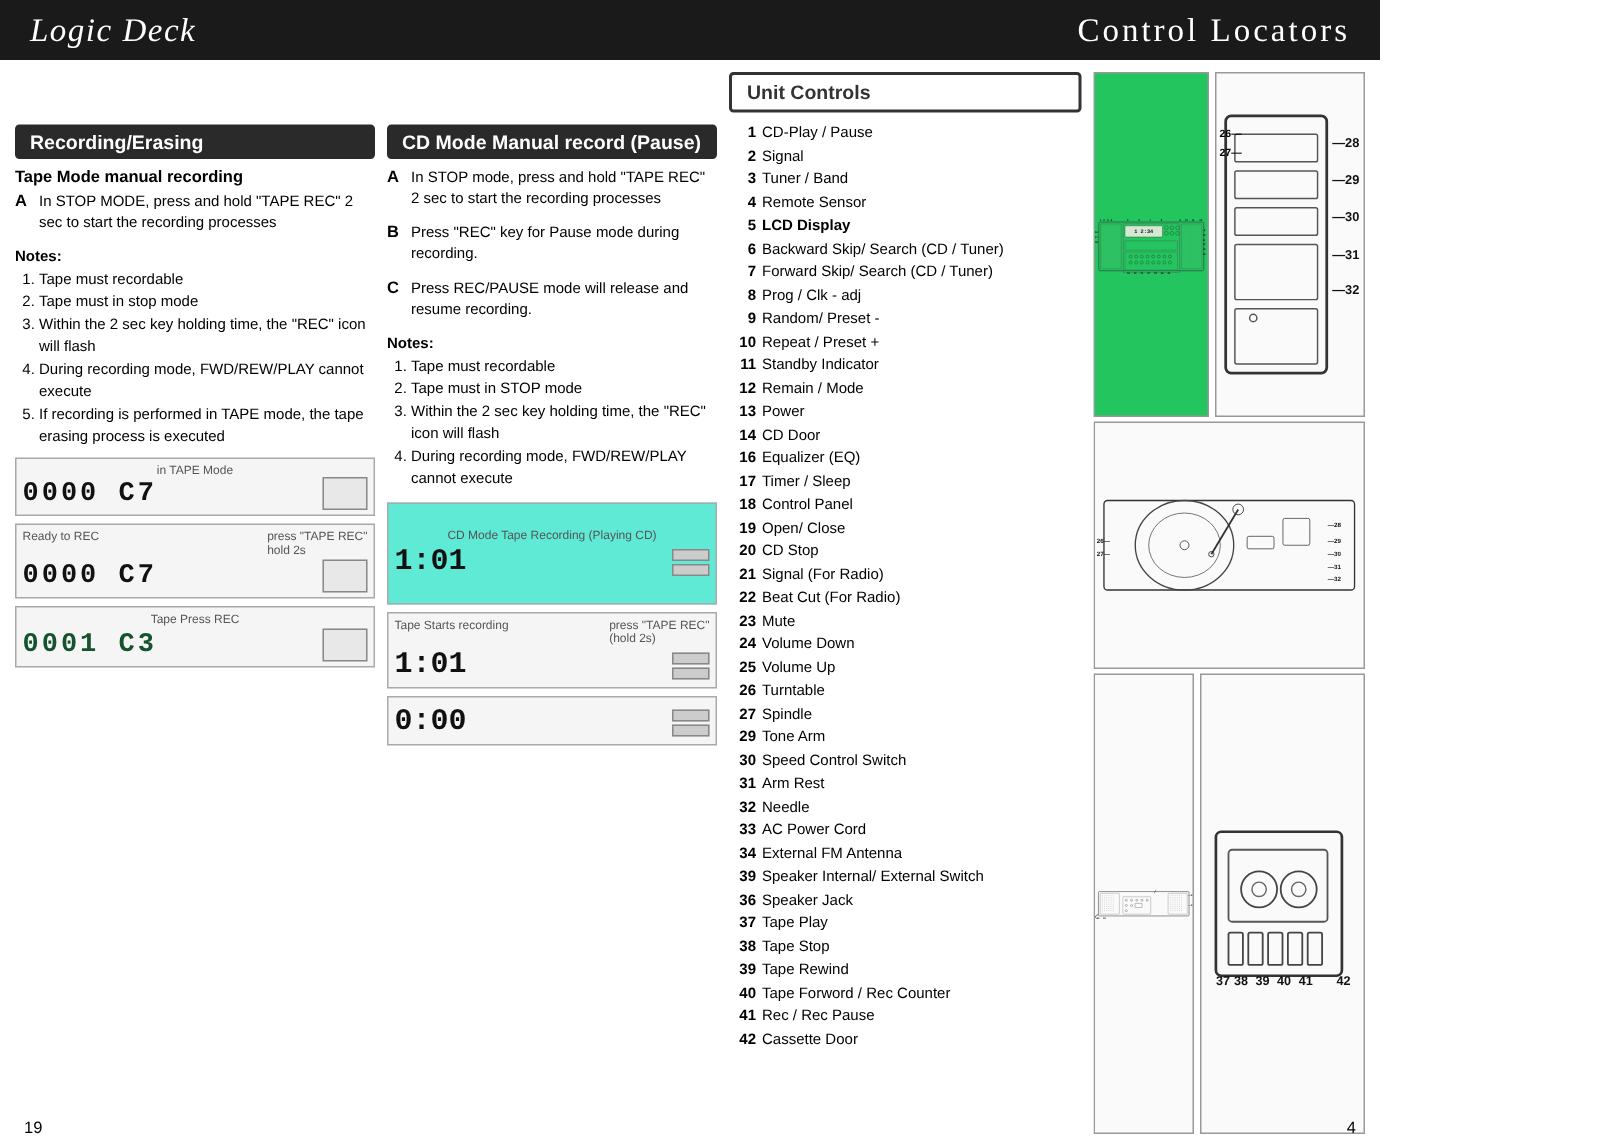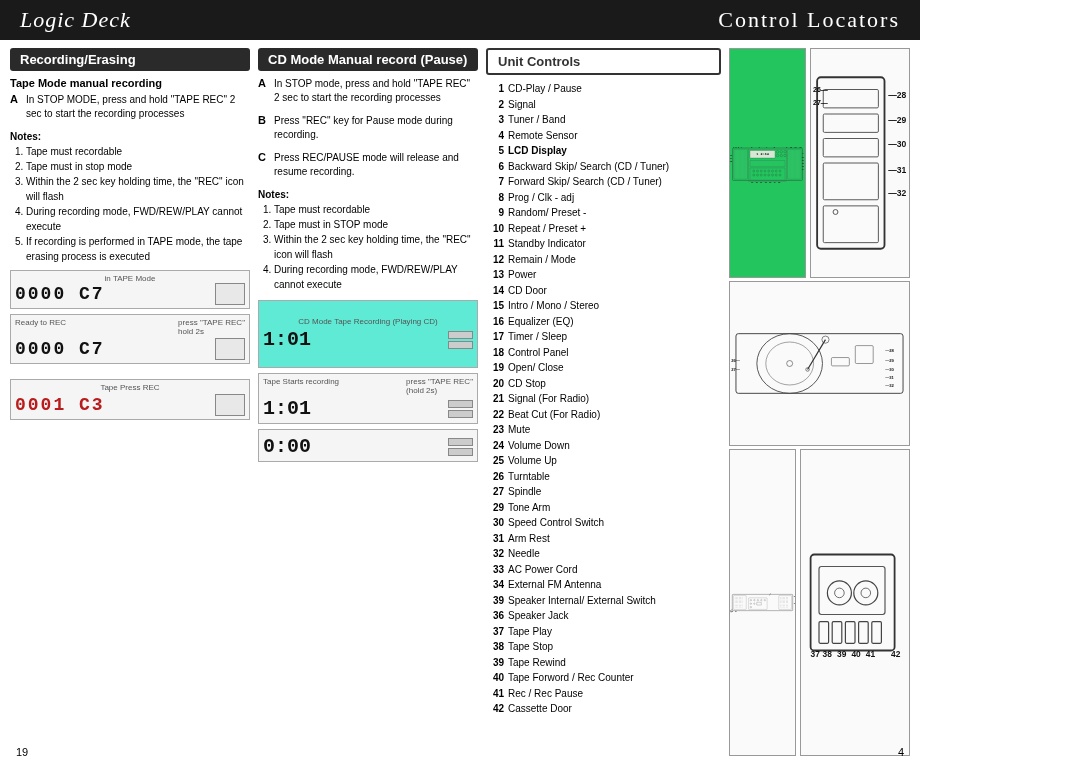--- a/index.html
+++ b/index.html
@@ -37,20 +37,21 @@
 
     
     .section-header {
       background: #2a2a2a;
       color: #fff;
       padding: 4px 10px;
       font-size: 13px;
       font-weight: bold;
       border-radius: 3px;
       margin-bottom: 6px;
+      margin-top: 35px;
     }
     .section-header-outline {
       border: 2px solid #333;
       color: #333;
       padding: 4px 10px;
       font-size: 13px;
       font-weight: bold;
       border-radius: 3px;
       margin-bottom: 6px;
       background: #fff;
@@ -146,35 +147,35 @@
       <div style="margin-top:6px;">
 
         <div style="border:1px solid #aaa; background:#f5f5f5; margin-bottom:5px; padding:3px 4px; font-size:9px;">
           <div style="font-size:8px; color:#555; text-align:center;">in TAPE Mode</div>
           <div style="display:flex; align-items:center; justify-content:space-between;">
             <div style="font-family:'Courier New',monospace; font-size:18px; font-weight:bold; letter-spacing:2px; color:#111;">0000 C7</div>
             <div style="width:30px; height:22px; border:1px solid #888; background:#e8e8e8;"></div>
           </div>
         </div>
 
-        <div style="border:1px solid #aaa; background:#f5f5f5; margin-bottom:15px; padding:3px 4px; font-size:9px;">
+        <div style="border:1px solid #aaa; background:#f5f5f5; margin-bottom:5px; padding:3px 4px; font-size:9px;">
           <div style="font-size:8px; color:#555; display:flex; justify-content:space-between;">
             <span>Ready to REC</span>
             <span>press "TAPE REC"<br>hold 2s</span>
           </div>
           <div style="display:flex; align-items:center; justify-content:space-between; margin-top:2px;">
             <div style="font-family:'Courier New',monospace; font-size:18px; font-weight:bold; letter-spacing:2px; color:#111;">0000 C7</div>
             <div style="width:30px; height:22px; border:1px solid #888; background:#e8e8e8;"></div>
           </div>
         </div>
 
         <div style="border:1px solid #aaa; background:#f5f5f5; padding:3px 4px; font-size:9px;">
           <div style="font-size:8px; color:#555; text-align:center;">Tape Press REC</div>
           <div style="display:flex; align-items:center; justify-content:space-between; margin-top:2px;">
-            <div style="font-family:'Courier New',monospace; font-size:18px; font-weight:bold; letter-spacing:2px; color:#b91c1c;">0001 C3</div>
+            <div style="font-family:'Courier New',monospace; font-size:18px; font-weight:bold; letter-spacing:2px; color:#14532d;">0001 C3</div>
             <div style="width:30px; height:22px; border:1px solid #888; background:#e8e8e8;"></div>
           </div>
         </div>
       </div>
     </div>
 
     <div style="width:220px; flex-shrink:0;">
       <div class="section-header">CD Mode Manual record (Pause)</div>
 
       <div class="step-row">
@@ -293,24 +294,20 @@
             <span class="num" style="font-weight:bold; min-width:18px; text-align:right;">12</span>
             <span style="">Remain / Mode</span>
           </li>
           <li>
             <span class="num" style="font-weight:bold; min-width:18px; text-align:right;">13</span>
             <span style="">Power</span>
           </li>
           <li>
             <span class="num" style="font-weight:bold; min-width:18px; text-align:right;">14</span>
             <span style="">CD Door</span>
-          </li>
-          <li>
-            <span class="num" style="font-weight:bold; min-width:18px; text-align:right;">15</span>
-            <span style="">Intro / Mono / Stereo</span>
           </li>
           <li>
             <span class="num" style="font-weight:bold; min-width:18px; text-align:right;">16</span>
             <span style="">Equalizer (EQ)</span>
           </li>
           <li>
             <span class="num" style="font-weight:bold; min-width:18px; text-align:right;">17</span>
             <span style="">Timer / Sleep</span>
           </li>
           <li>

